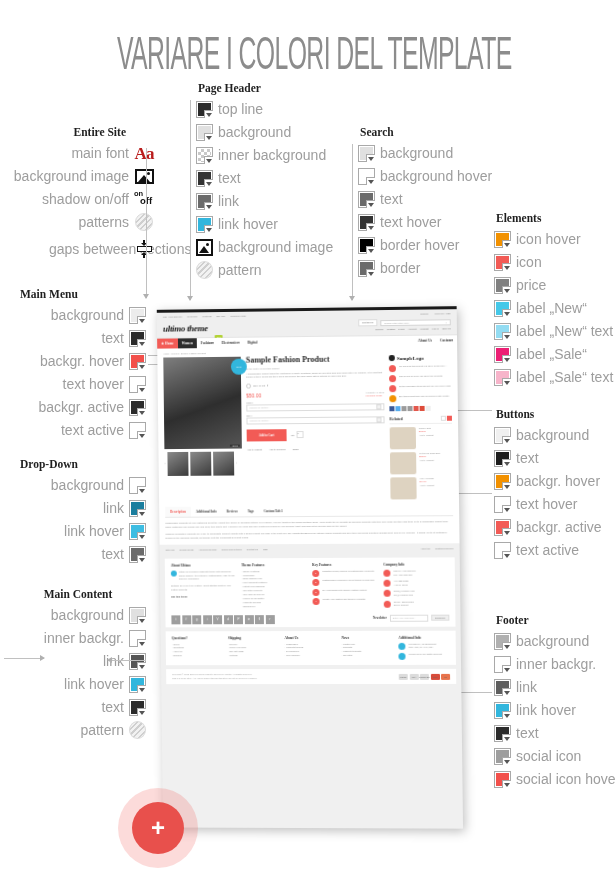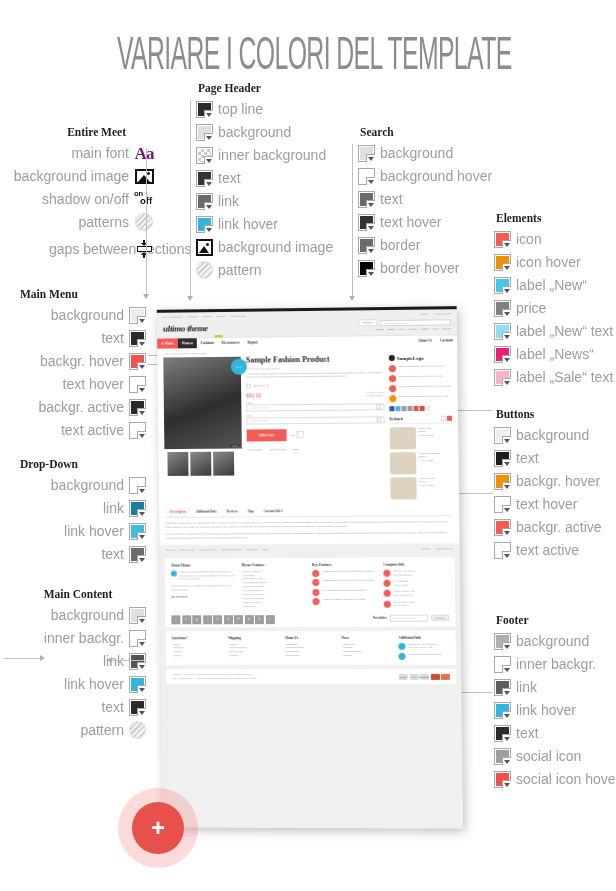--- a/index.html
+++ b/index.html
@@ -89,21 +89,21 @@
   }
 
   
   .ico {
     width:20px; height:19px; flex:0 0 20px;
     display:flex; align-items:center; justify-content:center;
     position:relative;
   }
   .ico-font {
     font-family:"Liberation Serif", serif;
-    font-size:17px; font-weight:bold; color:#701a75;
+    font-size:17px; font-weight:bold; color:#b91c1c;
     letter-spacing:-1px; line-height:1;
   }
   .ico-img {
     width:19px; height:15px;
     border:2px solid #111; background:#fff;
     position:relative; overflow:hidden;
   }
   .ico-img:before {
     content:""; position:absolute; left:1px; bottom:0;
     width:0; height:0;
@@ -296,21 +296,21 @@
     display:flex; align-items:center; justify-content:center;
     color:#fff; font-size:24px; font-weight:bold; line-height:1;
   }
 </style>
 </head>
 <body>
 
 <div id="page-title">VARIARE I COLORI DEL TEMPLATE</div>
 
 <div class="group" style="left:18px; top:126px; width:136px;">
-  <div class="group-title" style="text-align:right; padding-right:28px;">Entire Meet</div>
+  <div class="group-title" style="text-align:right; padding-right:28px;">Entire Site</div>
   <div class="rows">
     <div class="row r-right">
       <span class="lbl">main font</span>
       <span class="ico">
           <span class="ico-font">Aa</span>
         </span>
     </div>
     <div class="row r-right">
       <span class="lbl">background image</span>
       <span class="ico">
@@ -423,71 +423,71 @@
       <span class="lbl">text</span>
     </div>
     <div class="row">
       <span class="sw">
           <i style="background:#333333"></i>
         </span>
       <span class="lbl">text hover</span>
     </div>
     <div class="row">
       <span class="sw">
+          <i style="background:#000000"></i>
+        </span>
+      <span class="lbl">border hover</span>
+    </div>
+    <div class="row">
+      <span class="sw">
           <i style="background:#6b6b6b"></i>
         </span>
       <span class="lbl">border</span>
-    </div>
-    <div class="row">
-      <span class="sw">
-          <i style="background:#000000"></i>
-        </span>
-      <span class="lbl">border hover</span>
     </div>
   </div>
 </div>
 
 <div class="group" style="left:494px; top:212px;">
   <div class="group-title" style="text-align:left; padding-left:2px;">Elements</div>
   <div class="rows">
     <div class="row">
       <span class="sw">
+          <i style="background:#f29100"></i>
+        </span>
+      <span class="lbl">icon hover</span>
+    </div>
+    <div class="row">
+      <span class="sw">
           <i style="background:#f25b56"></i>
         </span>
       <span class="lbl">icon</span>
     </div>
     <div class="row">
       <span class="sw">
-          <i style="background:#f29100"></i>
-        </span>
-      <span class="lbl">icon hover</span>
+          <i style="background:#808080"></i>
+        </span>
+      <span class="lbl">price</span>
     </div>
     <div class="row">
       <span class="sw">
           <i style="background:#45c8e8"></i>
         </span>
       <span class="lbl">label „New“</span>
     </div>
     <div class="row">
       <span class="sw">
-          <i style="background:#808080"></i>
-        </span>
-      <span class="lbl">price</span>
-    </div>
-    <div class="row">
-      <span class="sw">
           <i style="background:#93dcf2"></i>
         </span>
       <span class="lbl">label „New“ text</span>
     </div>
     <div class="row">
       <span class="sw">
           <i style="background:#ec1f74"></i>
         </span>
-      <span class="lbl">label „News“</span>
+      <span class="lbl">label „Sale“</span>
     </div>
     <div class="row">
       <span class="sw">
           <i style="background:#f7b4ca"></i>
         </span>
       <span class="lbl">label „Sale“ text</span>
     </div>
   </div>
 </div>
 

